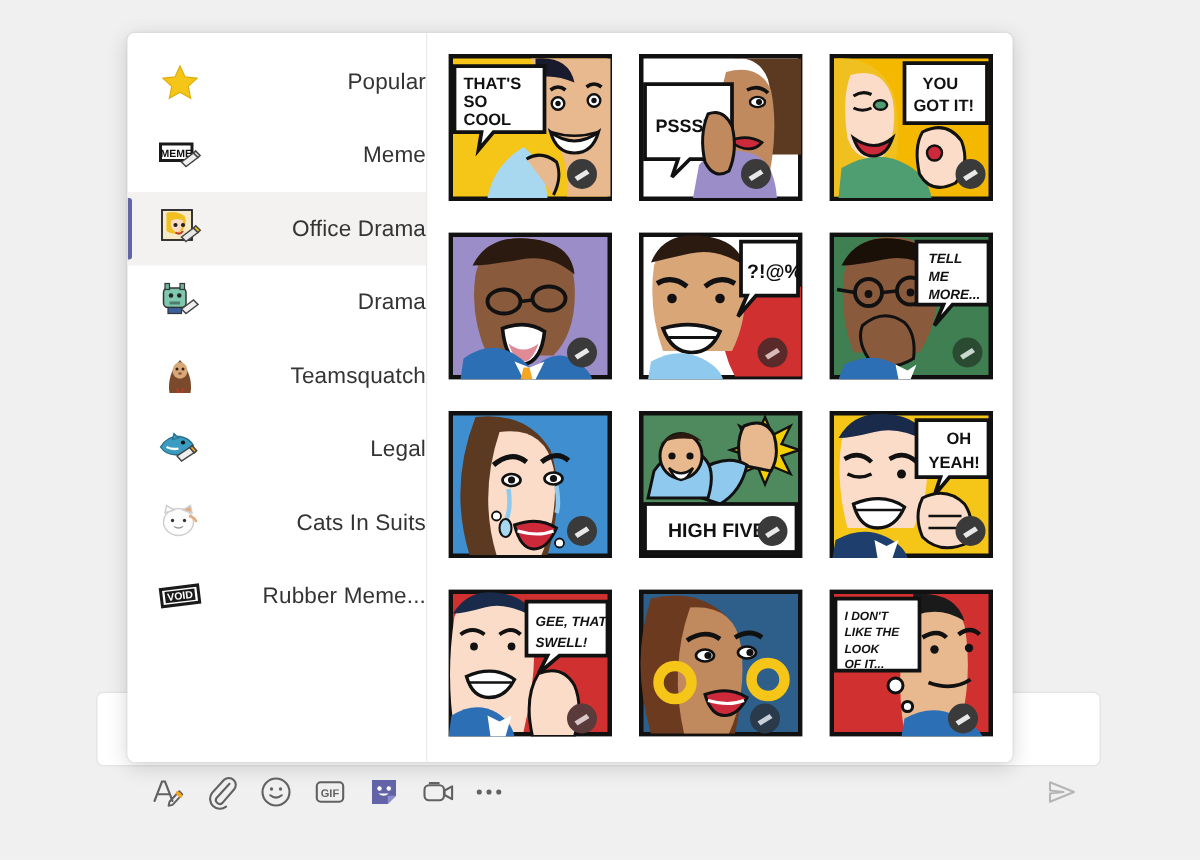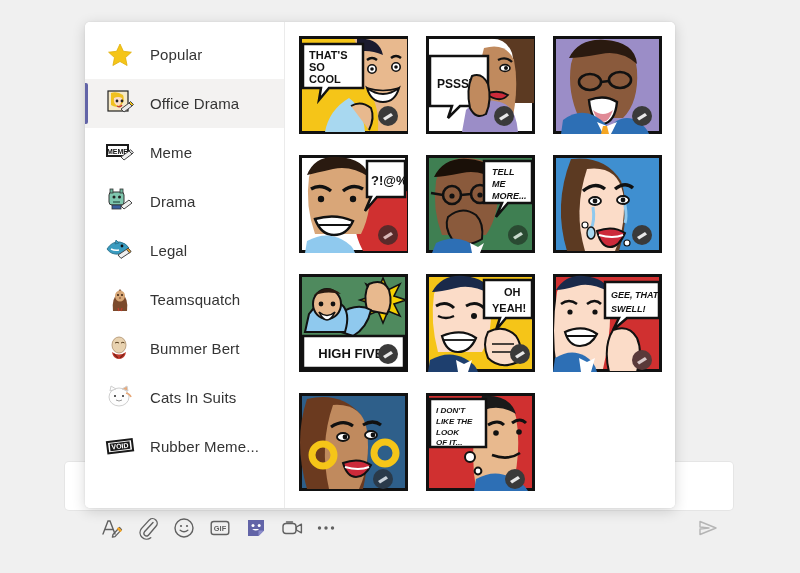--- a/index.html
+++ b/index.html
@@ -41,20 +41,21 @@
     overflow: hidden;
     flex: 0 0 200px;
   }
   .side-item {
     position: relative;
     height: 49px;
     display: flex; align-items: center;
     padding-left: 20px;
     box-sizing: border-box;
     cursor: pointer;
+    justify-content: space-between;
   }
   .side-item.selected { background: #f3f2f1; }
   .side-item.selected:before {
     content: ""; position: absolute; left: 0; top: 4px; bottom: 4px;
     width: 3px; background: #6264a7; border-radius: 0 2px 2px 0;
   }
   .side-icon {
     width: 30px; height: 30px;
     flex: 0 0 30px;
     display: block;
@@ -120,105 +121,93 @@
 
       <div class="side-item">
         <span class="side-icon">
           <svg viewBox="0 0 30 30">
               <path d="M15 4 L18.4 11.3 L26.4 12.2 L20.5 17.6 L22.1 25.5 L15 21.5 L7.9 25.5 L9.5 17.6 L3.6 12.2 L11.6 11.3 Z" fill="#f5c518" stroke="#e0ae0a" stroke-width="0.8"></path>
             </svg>
         </span>
         <span class="side-label">Popular</span>
       </div>
 
+      <div class="side-item">
+        <span class="side-icon">
+          <svg viewBox="0 0 30 30">
+            <rect x="2" y="7" width="21" height="11" fill="#fff" stroke="#1a1a1a" stroke-width="2"></rect>
+            <text x="12.5" y="15.5" font-family="Liberation Sans, sans-serif" font-size="7" font-weight="bold" text-anchor="middle" fill="#111">MEME</text>
+            <path d="M16 19 l8 -6 l3 3 l-8 6 z" fill="#efefef" stroke="#444" stroke-width="1"></path>
+            <path d="M24 13 l3 3 l1.4 -1.4 l-3 -3 z" fill="#ddd" stroke="#444" stroke-width="1"></path>
+          </svg>
+        </span>
+        <span class="side-label">Meme</span>
+      </div>
+
       <div class="side-item selected">
         <span class="side-icon">
           <svg viewBox="0 0 30 30">
             <rect x="3" y="2" width="20" height="20" fill="#f5e9c8" stroke="#222" stroke-width="1.2"></rect>
             <path d="M6 4 q6 -2 12 2 q2 5 -1 9 q-5 5 -11 1 z" fill="#f0c020"></path>
             <path d="M9 9 q4 -2 8 0 q0 6 -4 8 q-5 -2 -4 -8 z" fill="#fbdcc8"></path>
             <circle cx="12" cy="12" r="1.4" fill="#222"></circle>
             <circle cx="17" cy="12" r="1.4" fill="#222"></circle>
             <path d="M12 17 q3 2 5 -1" stroke="#c0392b" stroke-width="1.4" fill="none"></path>
             <path d="M16 20 l8 -6 l3 3 l-8 6 z" fill="#e8e8e8" stroke="#444" stroke-width="1"></path>
             <path d="M24 14 l3 3 l1.5 -1.5 l-3 -3 z" fill="#f5c518" stroke="#444" stroke-width="1"></path>
           </svg>
         </span>
         <span class="side-label">Office Drama</span>
       </div>
 
-      <div class="side-item">
-        <span class="side-icon">
-          <svg viewBox="0 0 30 30">
-            <rect x="2" y="7" width="21" height="11" fill="#fff" stroke="#1a1a1a" stroke-width="2"></rect>
-            <text x="12.5" y="15.5" font-family="Liberation Sans, sans-serif" font-size="7" font-weight="bold" text-anchor="middle" fill="#111">MEME</text>
-            <path d="M16 19 l8 -6 l3 3 l-8 6 z" fill="#efefef" stroke="#444" stroke-width="1"></path>
-            <path d="M24 13 l3 3 l1.4 -1.4 l-3 -3 z" fill="#ddd" stroke="#444" stroke-width="1"></path>
-          </svg>
-        </span>
-        <span class="side-label">Meme</span>
-      </div>
-
 
       <div class="side-item">
         <span class="side-icon">
           <svg viewBox="0 0 30 30">
             <rect x="4" y="5" width="15" height="13" rx="3" fill="#7fc7ae" stroke="#333" stroke-width="1"></rect>
             <rect x="5" y="2" width="3" height="4" fill="#6db59c" stroke="#333" stroke-width="0.8"></rect>
             <rect x="15" y="2" width="3" height="4" fill="#6db59c" stroke="#333" stroke-width="0.8"></rect>
             <circle cx="9" cy="10" r="1.5" fill="#222"></circle>
             <circle cx="14.5" cy="10" r="1.5" fill="#222"></circle>
             <rect x="8" y="14" width="7" height="2" fill="#4a7f6e"></rect>
             <rect x="7" y="18" width="9" height="4" fill="#3a5f9e" stroke="#333" stroke-width="0.8"></rect>
             <path d="M16 19 l8 -6 l3 3 l-8 6 z" fill="#efefef" stroke="#444" stroke-width="1"></path>
           </svg>
         </span>
         <span class="side-label">Drama</span>
       </div>
 
       <div class="side-item">
         <span class="side-icon">
           <svg viewBox="0 0 30 30">
+            <path d="M8 26 q-2 -12 7 -22 q9 10 7 22 z" fill="#7b4a2c"></path>
+            <ellipse cx="15" cy="11" rx="5" ry="5.5" fill="#d8a878"></ellipse>
+            <circle cx="13" cy="10" r="1" fill="#3a2212"></circle>
+            <circle cx="17" cy="10" r="1" fill="#3a2212"></circle>
+            <ellipse cx="15" cy="13" rx="1.2" ry="0.8" fill="#8a5a3c"></ellipse>
+            <path d="M13 23 l1 3 M17 23 l-1 3" stroke="#c0392b" stroke-width="1.2"></path>
+          </svg>
+        </span>
+        <span class="side-label">Teamsquatch</span>
+      </div>
+
+      <div class="side-item">
+        <span class="side-icon">
+          <svg viewBox="0 0 30 30">
             <path d="M2 13 q5 -8 13 -7 q6 1 9 6 q-3 5 -10 6 q-8 1 -12 -5 z" fill="#3a9cc0" stroke="#2a6f8a" stroke-width="0.9"></path>
             <path d="M11 4 l3 3 l-4 1 z" fill="#3a9cc0" stroke="#2a6f8a" stroke-width="0.8"></path>
             <circle cx="17" cy="10" r="1.4" fill="#111"></circle>
             <path d="M6 13 q4 2 8 1" stroke="#fff" stroke-width="1.5" fill="none"></path>
             <path d="M13 19 l9 -6 l3 3.4 l-9 6 z" fill="#efefef" stroke="#444" stroke-width="1"></path>
             <path d="M21.5 13.5 l3 3.4 l1.6 -1.4 l-3 -3.4 z" fill="#f5a623" stroke="#444" stroke-width="1"></path>
           </svg>
         </span>
         <span class="side-label">Legal</span>
       </div>
 
-      <div class="side-item">
-        <span class="side-icon">
-          <svg viewBox="0 0 30 30">
-            <path d="M8 26 q-2 -12 7 -22 q9 10 7 22 z" fill="#7b4a2c"></path>
-            <ellipse cx="15" cy="11" rx="5" ry="5.5" fill="#d8a878"></ellipse>
-            <circle cx="13" cy="10" r="1" fill="#3a2212"></circle>
-            <circle cx="17" cy="10" r="1" fill="#3a2212"></circle>
-            <ellipse cx="15" cy="13" rx="1.2" ry="0.8" fill="#8a5a3c"></ellipse>
-            <path d="M13 23 l1 3 M17 23 l-1 3" stroke="#c0392b" stroke-width="1.2"></path>
-          </svg>
-        </span>
-        <span class="side-label">Teamsquatch</span>
-      </div>
-
-      <div class="side-item">
-        <span class="side-icon">
-          <svg viewBox="0 0 30 30">
-            <ellipse cx="14" cy="11" rx="7" ry="8" fill="#e8d2b0" stroke="#b59a78" stroke-width="0.9"></ellipse>
-            <path d="M10 9 q2 -1.5 4 0" stroke="#5a4020" stroke-width="1" fill="none"></path>
-            <path d="M16 9 q2 -1.5 3.5 0" stroke="#5a4020" stroke-width="1" fill="none"></path>
-            <path d="M7 18 q7 5 14 0 q-1 7 -7 7 q-6 0 -7 -7 z" fill="#c0392b"></path>
-            <path d="M9 20 l4 4 M19 20 l-4 4" stroke="#7b2318" stroke-width="1.2"></path>
-          </svg>
-        </span>
-        <span class="side-label">Bummer Bert</span>
-      </div>
 
       <div class="side-item">
         <span class="side-icon">
           <svg viewBox="0 0 30 30">
             <ellipse cx="14" cy="14" rx="10" ry="9" fill="#fdfdfd" stroke="#cfcfcf" stroke-width="1"></ellipse>
             <path d="M5 8 l1 -5 l5 3 z" fill="#fdfdfd" stroke="#cfcfcf" stroke-width="1"></path>
             <path d="M23 8 l-1 -5 l-5 3 z" fill="#e8a878" stroke="#cfcfcf" stroke-width="1"></path>
             <circle cx="10" cy="13" r="1.1" fill="#333"></circle>
             <circle cx="18" cy="13" r="1.1" fill="#333"></circle>
             <path d="M11 17 q3 2 6 0" stroke="#999" stroke-width="1" fill="none"></path>
@@ -281,20 +270,39 @@
             <path d="M72 24 q8 -4 14 2" stroke="#111" stroke-width="2.4" fill="none"></path>
             <ellipse cx="79" cy="32" rx="5" ry="3.4" fill="#fff" stroke="#111" stroke-width="1.6"></ellipse>
             <circle cx="80" cy="32" r="2" fill="#111"></circle>
             <path d="M60 58 q12 -5 22 1 q-8 9 -22 -1 z" fill="#cc2a3a" stroke="#111" stroke-width="1.8"></path>
             <path d="M46 40 q10 -4 16 8 q4 16 -2 30 q-10 6 -16 -6 q-4 -18 2 -32 z" fill="#c08a5e" stroke="#111" stroke-width="2"></path>
             <circle cx="78" cy="80" r="10" fill="#3a3a3a"></circle>
             <path d="M73 82 l8 -5 l2 2.6 l-8 5 z" fill="#e8e8e8"></path>
           </svg>
         </div>
 
+        <div class="cell">
+          <svg viewBox="0 0 109 98">
+            <rect x="1.5" y="1.5" width="106" height="95" fill="#f5b800" stroke="#111" stroke-width="3"></rect>
+            <path d="M3 3 q30 -2 40 24 q8 34 -6 68 l-34 0 z" fill="#f0c020"></path>
+            <path d="M14 14 q22 -6 28 16 q4 22 -6 38 q-18 6 -24 -12 q-4 -26 2 -42 z" fill="#fbdcc8"></path>
+            <path d="M8 76 q24 -14 44 -2 q14 8 16 22 l-62 0 z" fill="#4f9e72"></path>
+            <path d="M50 6 L105 6 L105 46 L50 46 Z" fill="#fff" stroke="#111" stroke-width="2.5"></path>
+            <text x="62" y="23" font-family="Liberation Sans, sans-serif" font-size="11" font-weight="bold" fill="#111">YOU</text>
+            <text x="56" y="38" font-family="Liberation Sans, sans-serif" font-size="11" font-weight="bold" fill="#111">GOT IT!</text>
+            <path d="M16 28 q6 -4 12 -1" stroke="#111" stroke-width="2.2" fill="none"></path>
+            <path d="M16 36 q6 3 12 0" stroke="#111" stroke-width="2" fill="none"></path>
+            <ellipse cx="34" cy="34" rx="4.4" ry="3.2" fill="#4f9e72" stroke="#111" stroke-width="1.6"></ellipse>
+            <path d="M16 56 q14 10 26 0 q-4 12 -13 12 q-9 0 -13 -12 z" fill="#cc2a3a" stroke="#111" stroke-width="2"></path>
+            <path d="M62 52 q16 -8 26 6 q6 16 -4 28 q-16 8 -24 -6 q-4 -18 2 -28 z" fill="#fbdcc8" stroke="#111" stroke-width="2"></path>
+            <circle cx="70" cy="66" r="5" fill="#cc2a3a" stroke="#111" stroke-width="1.6"></circle>
+            <circle cx="94" cy="80" r="10" fill="#3a3a3a"></circle>
+            <path d="M89 82 l8 -5 l2 2.6 l-8 5 z" fill="#e8e8e8"></path>
+          </svg>
+        </div>
 
         <div class="cell">
           <svg viewBox="0 0 109 98">
             <rect x="1.5" y="1.5" width="106" height="95" fill="#9b8dc7" stroke="#111" stroke-width="3"></rect>
             <path d="M18 28 q6 -26 34 -24 q30 2 32 30 q2 32 -14 48 l-44 0 q-12 -26 -8 -54 z" fill="#8a5a3c"></path>
             <path d="M16 22 q10 -20 36 -18 q30 2 32 24 q-16 -14 -36 -10 q-22 4 -32 4 z" fill="#2a1a10"></path>
             <path d="M26 46 a11 8 0 1 0 22 0 a11 8 0 1 0 -22 0" fill="none" stroke="#111" stroke-width="2.6"></path>
             <path d="M56 44 a11 8 0 1 0 22 0 a11 8 0 1 0 -22 0" fill="none" stroke="#111" stroke-width="2.6"></path>
             <path d="M48 46 l8 -1" stroke="#111" stroke-width="2.4"></path>
             <path d="M36 64 q16 -6 28 2 q-2 20 -14 22 q-12 -2 -14 -24 z" fill="#fff" stroke="#111" stroke-width="2.4"></path>

